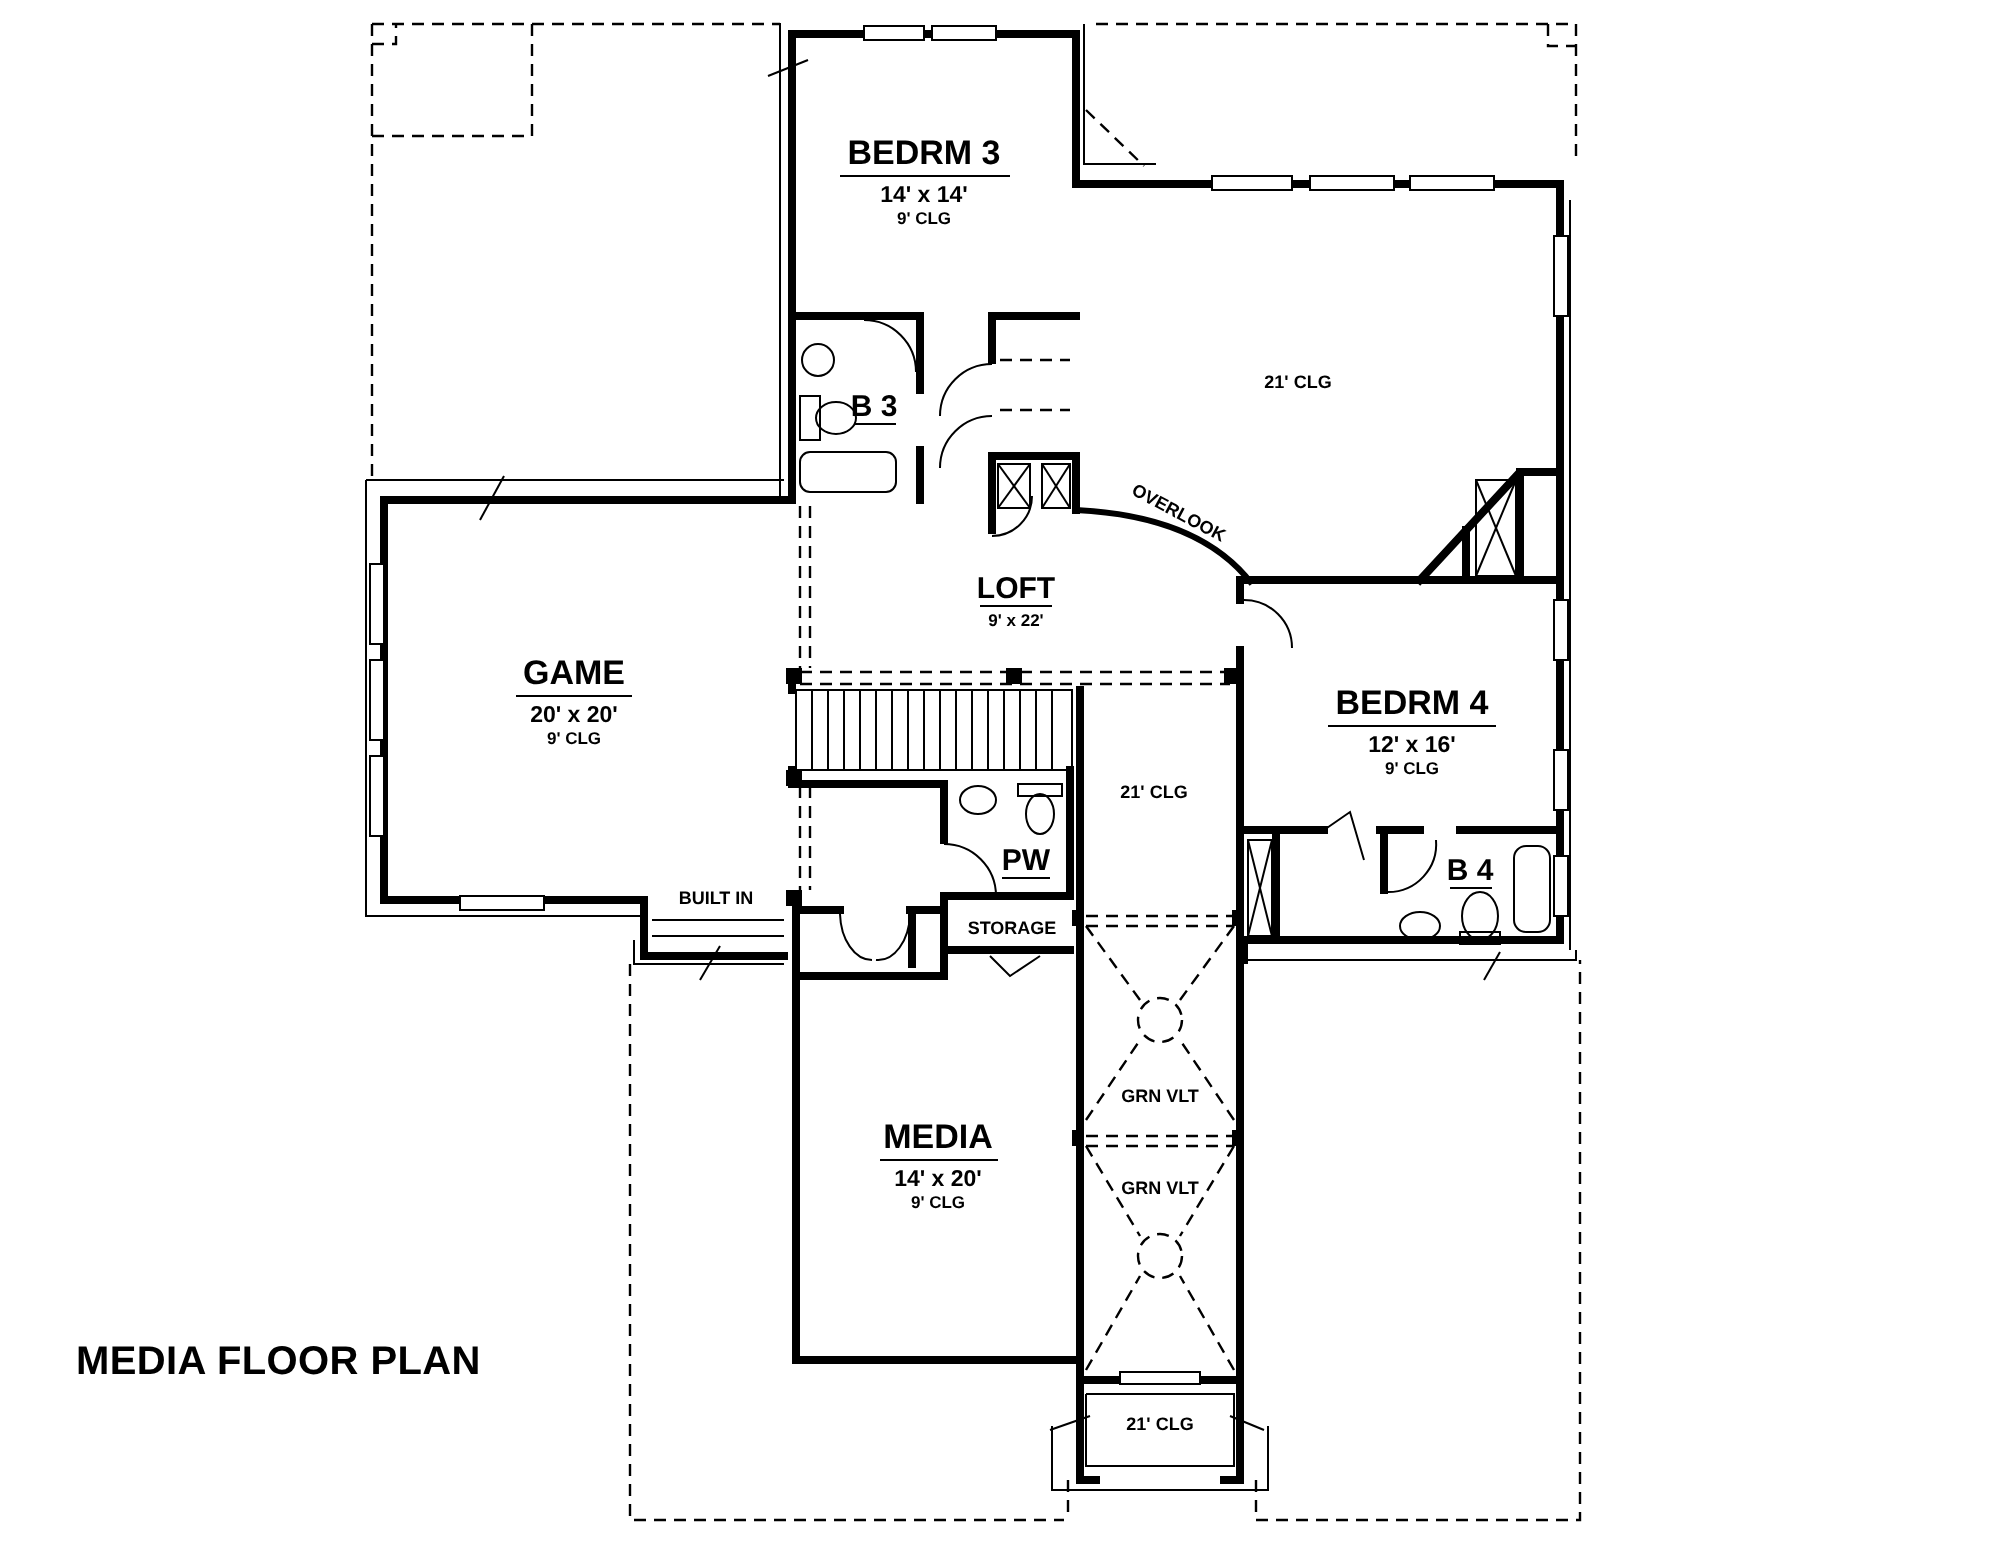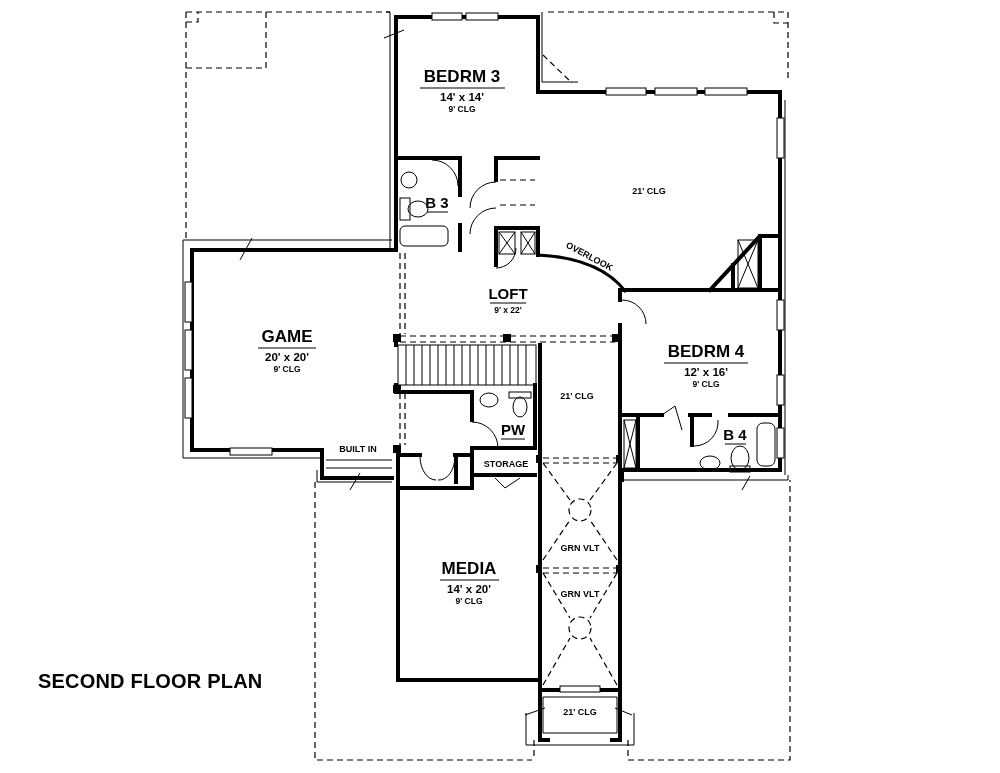--- a/index.html
+++ b/index.html
@@ -295,13 +295,13 @@
     <line x1="440" y1="580" x2="499" y2="580" stroke="#000" stroke-width="1"></line>
     <text class="lbl room-dim" x="469" y="593" text-anchor="middle">14' x 20'</text>
     <text class="lbl room-clg" x="469" y="604" text-anchor="middle">9' CLG</text>
   </g>
 
   <text class="lbl small-lbl" x="580" y="551" text-anchor="middle">GRN VLT</text>
   <text class="lbl small-lbl" x="580" y="597" text-anchor="middle">GRN VLT</text>
   <text class="lbl small-lbl" x="580" y="715" text-anchor="middle">21' CLG</text>
 </svg>
 
-<div class="title">SECOND FLOOR PLAN</div>
+<div class="title">MEDIA FLOOR PLAN</div>
 
 </body></html>

